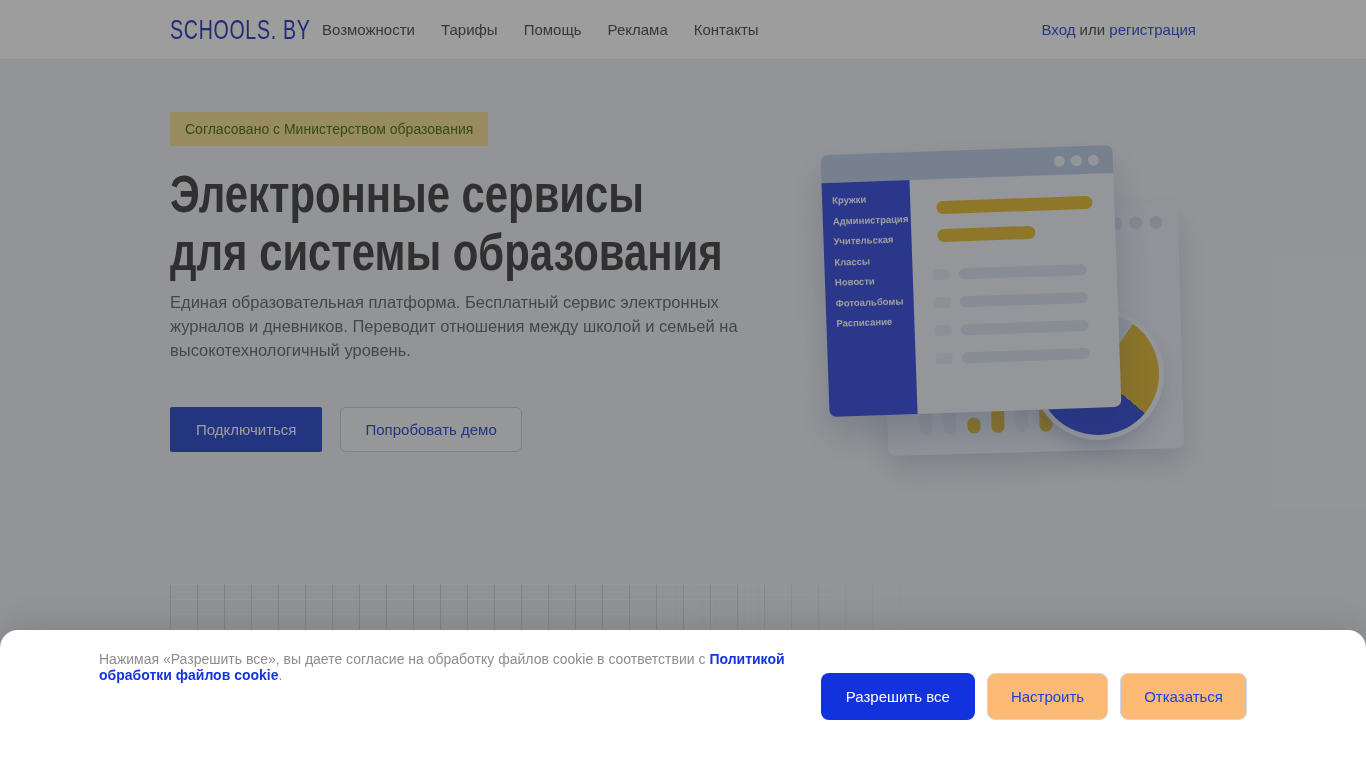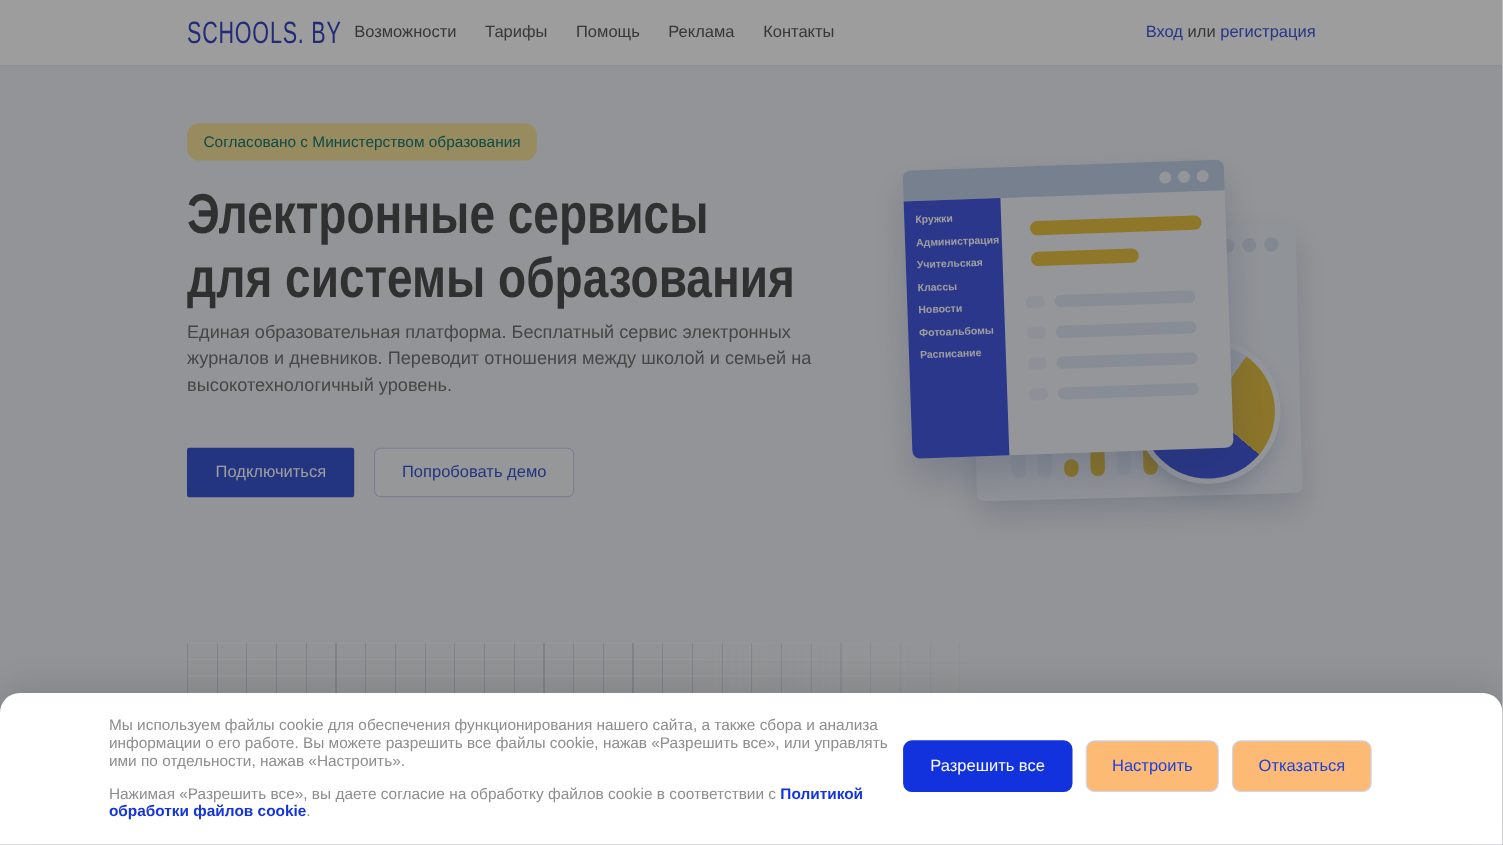--- a/index.html
+++ b/index.html
@@ -11,21 +11,21 @@
   .navbar-inner { width: 1026px; margin: 0 auto; height: 100%; display: flex; align-items: center; }
   .logo { display: inline-block; width: 100px; font-size: 28px; font-weight: 500; color: #3243bf; letter-spacing: 1px; transform: scaleX(0.70); transform-origin: left center; white-space: nowrap; cursor: pointer; }
   .nav-menu { display: flex; gap: 26px; margin-left: 52px; }
   .nav-item { font-size: 15px; color: #565656; cursor: pointer; white-space: nowrap; }
   .auth { margin-left: auto; font-size: 15px; color: #565656; white-space: nowrap; text-align: center; }
   .auth a { color: #3a55dd; text-decoration: none; cursor: pointer; }
 
   
   .hero { position: absolute; top: 60px; left: 0; width: 100%; height: 708px; background: #eef1f5; }
   .hero-inner { width: 1026px; margin: 0 auto; position: relative; height: 100%; }
-  .badge { display: inline-block; margin-top: 52px; padding: 9px 15px; background: #f7e29a; border-radius: 11px; font-size: 14px; color: #0f766e; }
+  .badge { display: inline-block; margin-top: 52px; padding: 9px 15px; background: #f7e29a; border-radius: 0; font-size: 14px; color: #4d7c0f; }
   .hero-title { margin-top: 20px; font-size: 51px; font-weight: 700; color: #4a4a4a; line-height: 1.13; transform: scaleX(0.82); transform-origin: left top; white-space: nowrap; }
   .hero-desc { margin-top: 10px; width: 575px; font-size: 16.5px; line-height: 1.45; color: #6e6e6e; }
   .cta-row { margin-top: 44px; display: flex; gap: 18px; }
   .btn-primary-hero { background: #3550cf; color: #ffffff; border: none; border-radius: 2px; padding: 0 26px; height: 45px; font-size: 15px; font-family: "Liberation Sans", sans-serif; cursor: pointer; }
   .btn-outline-hero { background: rgba(255,255,255,0.35); color: #3550cf; border: 1px solid #c3cdec; border-radius: 6px; padding: 0 24px; height: 45px; font-size: 15px; font-family: "Liberation Sans", sans-serif; cursor: pointer; }
 
   
   .illo { position: absolute; left: 655px; top: 85px; width: 360px; height: 365px; }
   .win { position: absolute; border-radius: 7px; }
   .win-back { left: 60px; top: 62px; width: 296px; height: 245px; background: #eaeef6; transform: rotate(-1.5deg); box-shadow: 0 14px 28px rgba(70,90,140,0.20); z-index: 0; }
@@ -161,21 +161,20 @@
     </div>
 
     <div class="grid-pattern"></div>
   </div>
 </section>
 
 <div class="dim-overlay"></div>
 
 <div class="cookie-banner">
   <div class="cookie-text">
-    <p>Мы используем файлы cookie для обеспечения функционирования нашего сайта, а также сбора и анализа информации о его работе. Вы можете разрешить все файлы cookie, нажав «Разрешить все», или управлять ими по отдельности, нажав «Настроить».</p>
     <p><span>Нажимая «Разрешить все», вы даете согласие на обработку файлов cookie в соответствии с </span><a class="cookie-link">Политикой обработки файлов cookie</a><span>.</span></p>
   </div>
   <div class="cookie-buttons">
     <button class="btn-cookie btn-accept">Разрешить все</button>
     <button class="btn-cookie btn-ghost">Настроить</button>
     <button class="btn-cookie btn-ghost">Отказаться</button>
   </div>
 </div>
 
 </body></html>

